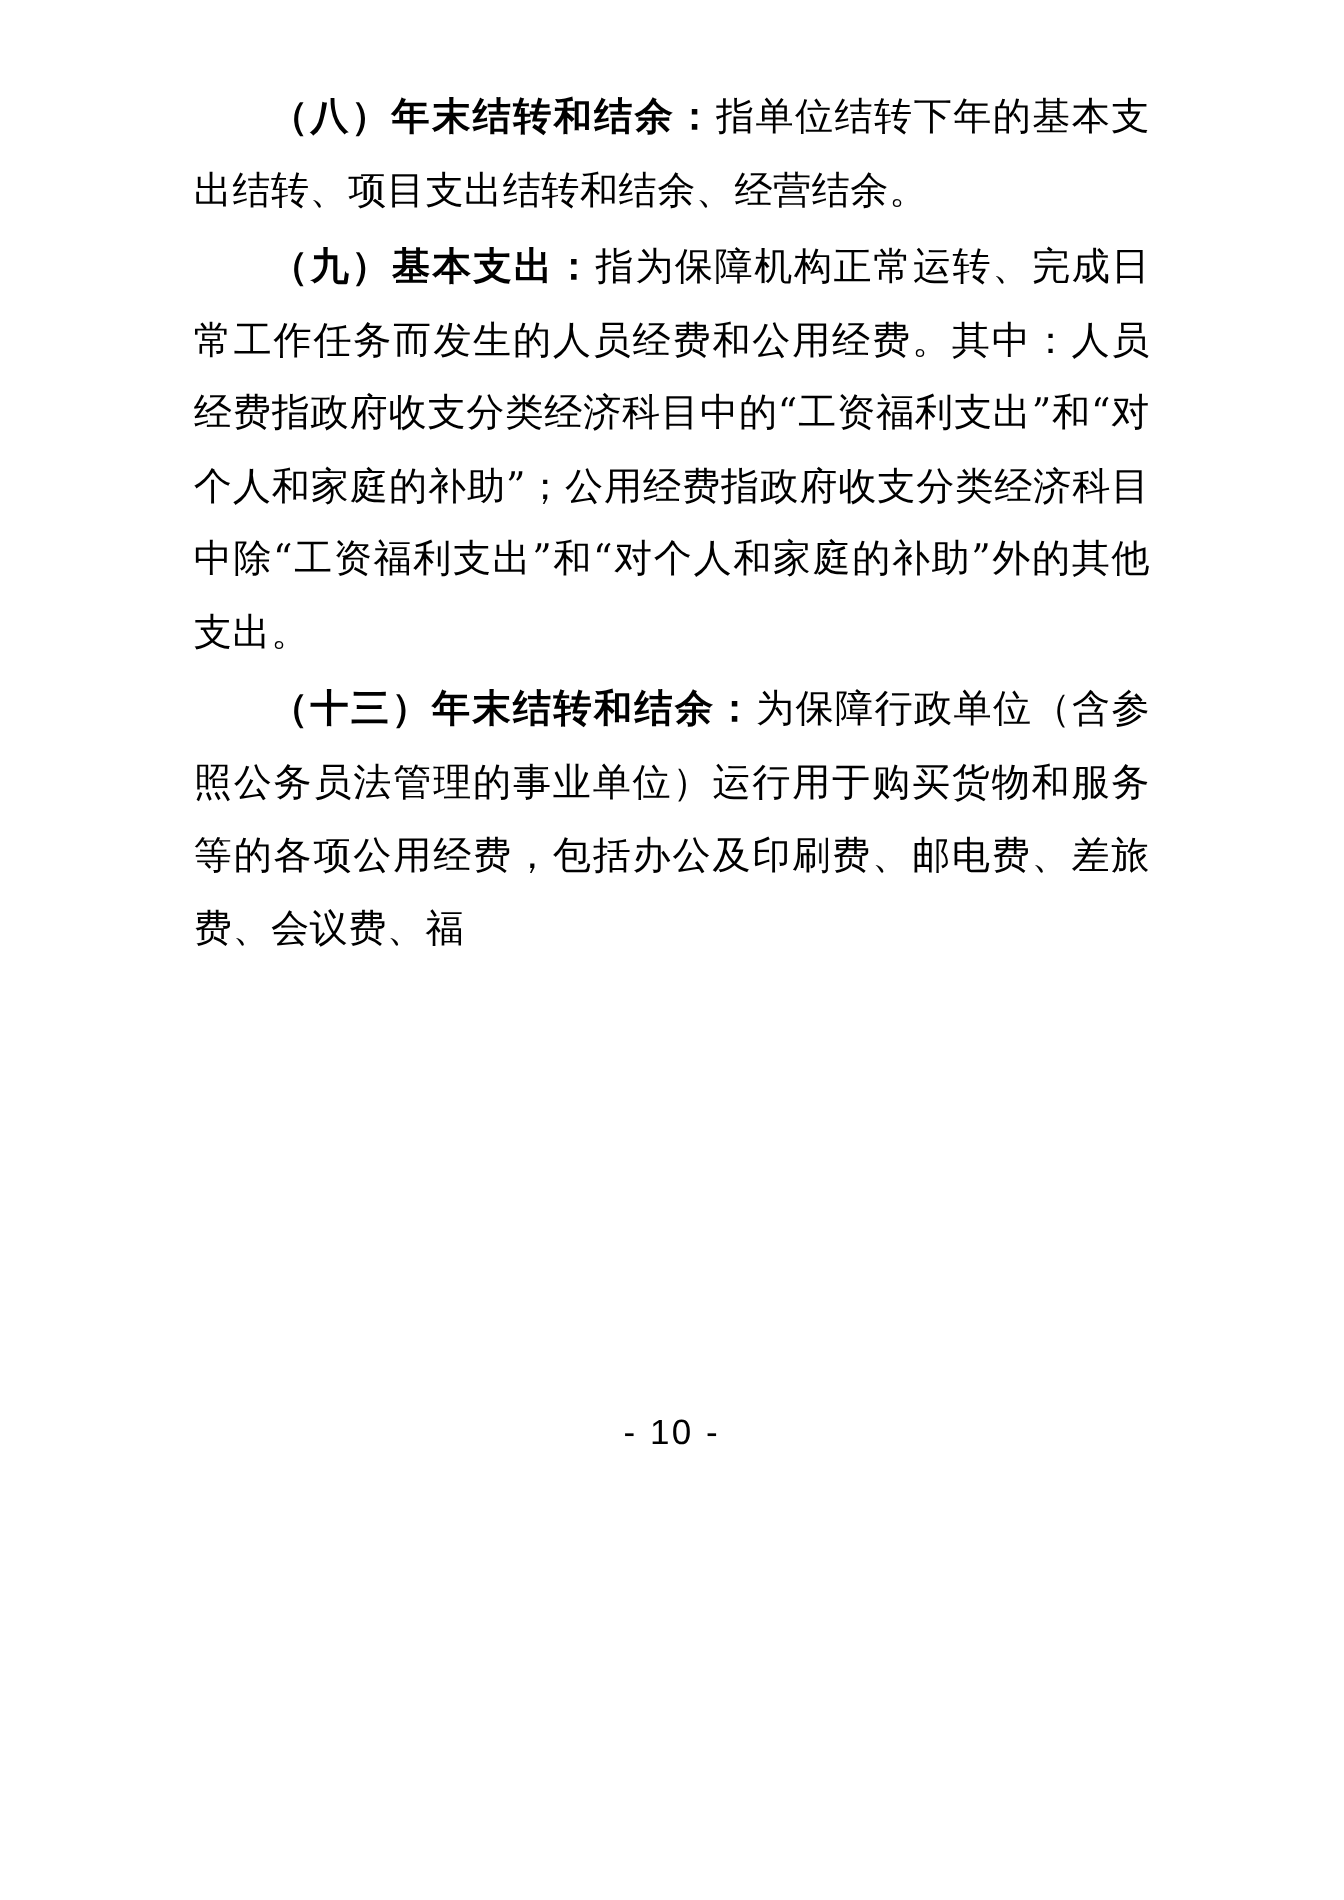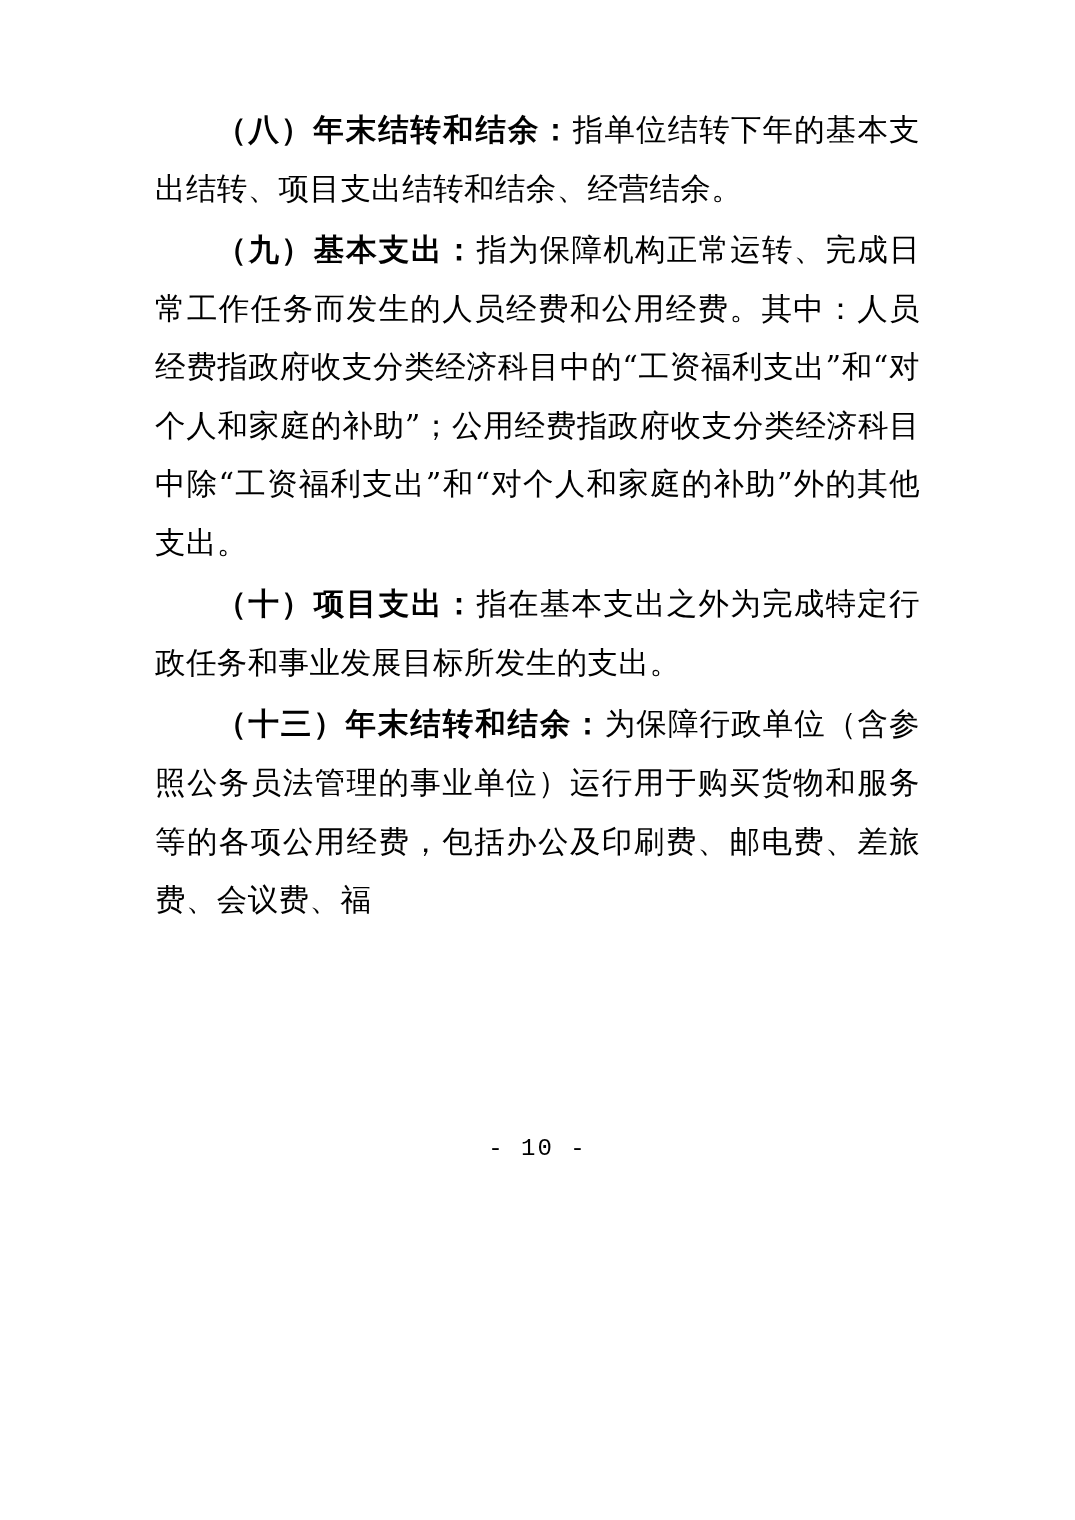--- a/index.html
+++ b/index.html
@@ -12,21 +12,21 @@
     height: 1520px;
     font-family: "DejaVu Serif", "Liberation Serif", serif;
     color: #000000;
     position: relative;
     overflow: hidden;
   }
   .page {
     box-sizing: border-box;
     width: 1075px;
     height: 1240px;
-    padding: 100px 155px 0 155px;
+    padding: 64px 155px 0 155px;
     position: relative;
   }
   .para {
     font-size: 30.5px;
     line-height: 1.92;
     text-align: justify;
     text-justify: inter-ideograph;
     text-indent: 2em;
     margin: 0 0 2px 0;
     letter-spacing: 0.4px;
@@ -34,42 +34,39 @@
   .para .lead {
     font-weight: bold;
     letter-spacing: 1.2px;
   }
   .page-number {
     position: absolute;
     left: 0;
     right: 0;
     bottom: 78px;
     text-align: center;
-    font-size: 24px;
-    font-family: Liberation Mono, monospace;
+    font-size: 28px;
+    font-family: Liberation Sans, sans-serif;
     letter-spacing: 2px;
     color: #000;
   }
 </style>
 </head>
 <body>
 
 <div class="page">
 
   <p class="para">
     <span class="lead">（八）年末结转和结余：</span><span>指单位结转下年的基本支出结转、项目支出结转和结余、经营结余。</span>
   </p>
 
   <p class="para">
     <span class="lead">（九）基本支出：</span><span>指为保障机构正常运转、完成日常工作任务而发生的人员经费和公用经费。其中：人员经费指政府收支分类经济科目中的“工资福利支出”和“对个人和家庭的补助”；公用经费指政府收支分类经济科目中除“工资福利支出”和“对个人和家庭的补助”外的其他支出。</span>
   </p>
 
-  <p class="para">
-    <span class="lead">（十）项目支出：</span><span>指在基本支出之外为完成特定行政任务和事业发展目标所发生的支出。</span>
-  </p>
 
 
 
   <p class="para">
     <span class="lead">（十三）年末结转和结余：</span><span>为保障行政单位（含参照公务员法管理的事业单位）运行用于购买货物和服务等的各项公用经费，包括办公及印刷费、邮电费、差旅费、会议费、福</span>
   </p>
 
   <div class="page-number">- 10 -</div>
 
 </div>

